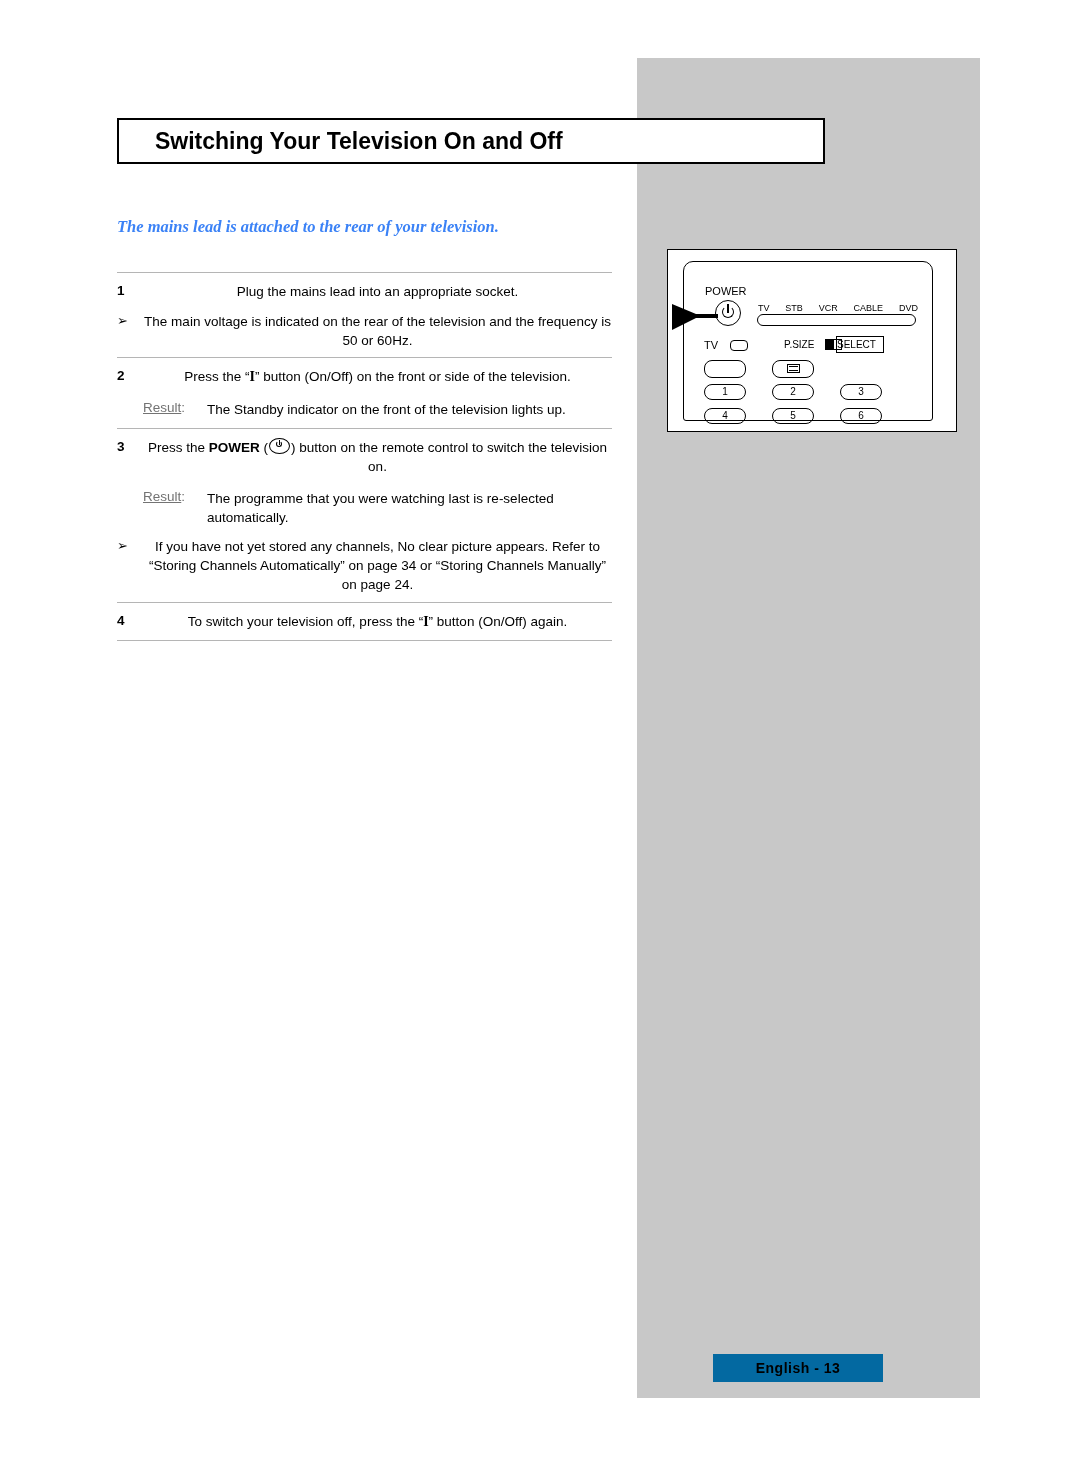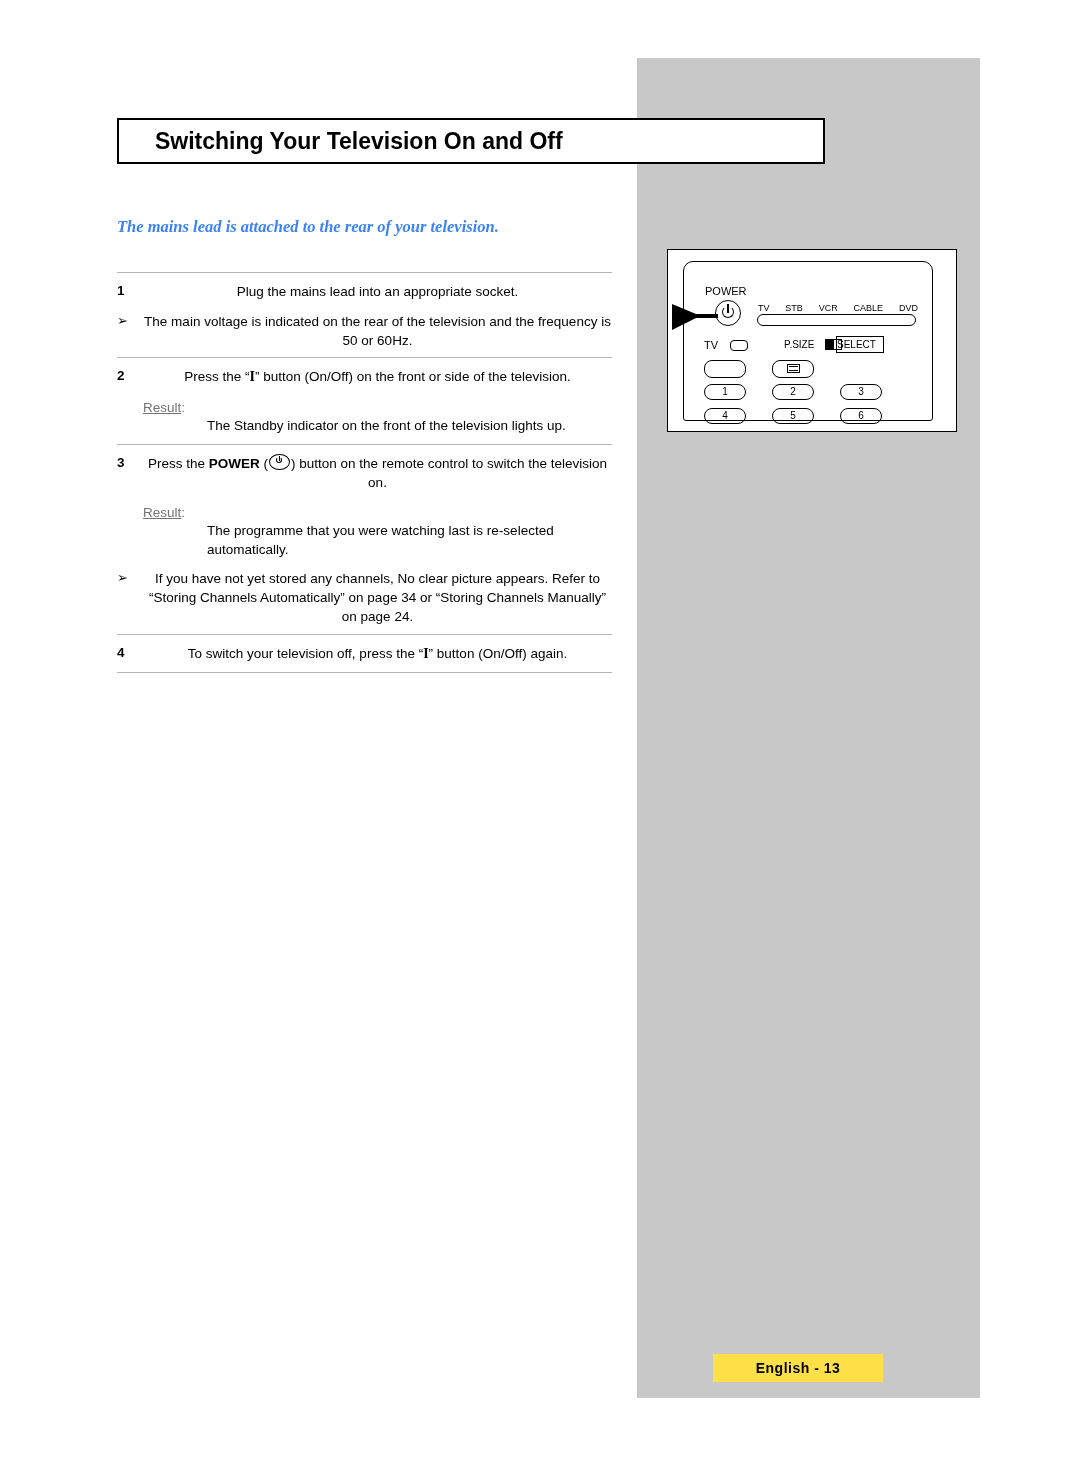--- a/index.html
+++ b/index.html
@@ -115,21 +115,20 @@
     color: #737373;
   }
   .result-label span.u {
     text-decoration: underline;
   }
   .result-text {
     flex: 1;
     font-size: 13.5px;
     line-height: 1.42;
     color: #000;
-    margin-top: 16px;
   }
   .inline-bold {
     font-weight: bold;
   }
   .onoff-sym {
     font-weight: bold;
     font-family: "Liberation Serif", serif;
     font-size: 14px;
   }
   .power-glyph {
@@ -309,21 +308,21 @@
   #n5 { left: 104px; top: 158px; }
   #n6 { left: 172px; top: 158px; }
 
   
   #footer {
     position: absolute;
     left: 713px;
     top: 1354px;
     width: 170px;
     height: 28px;
-    background: #fde047;
+    background: #0369a1;
     display: flex;
     align-items: center;
     justify-content: center;
   }
   #footer .footer-text {
     font-size: 14px;
     font-weight: bold;
     color: #000;
     letter-spacing: 0.5px;
   }

